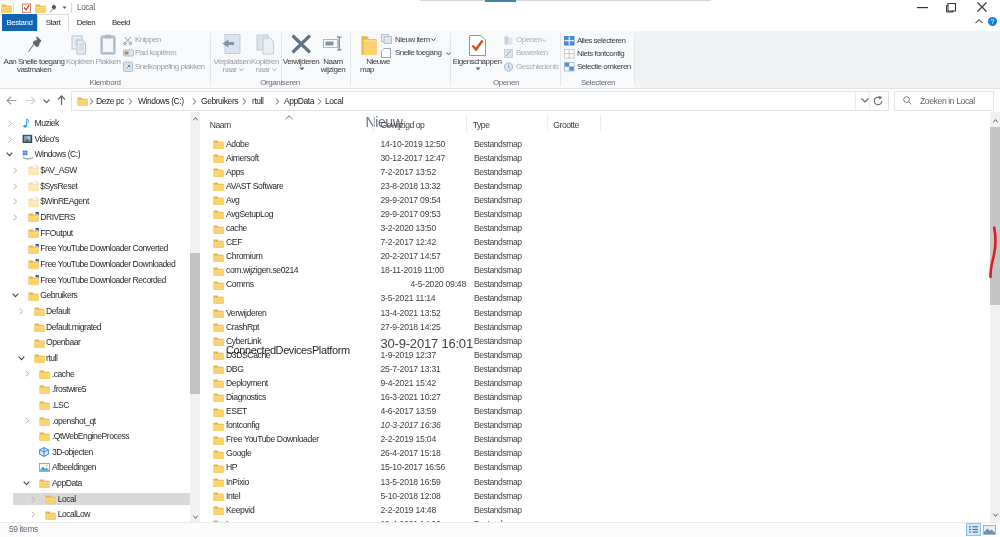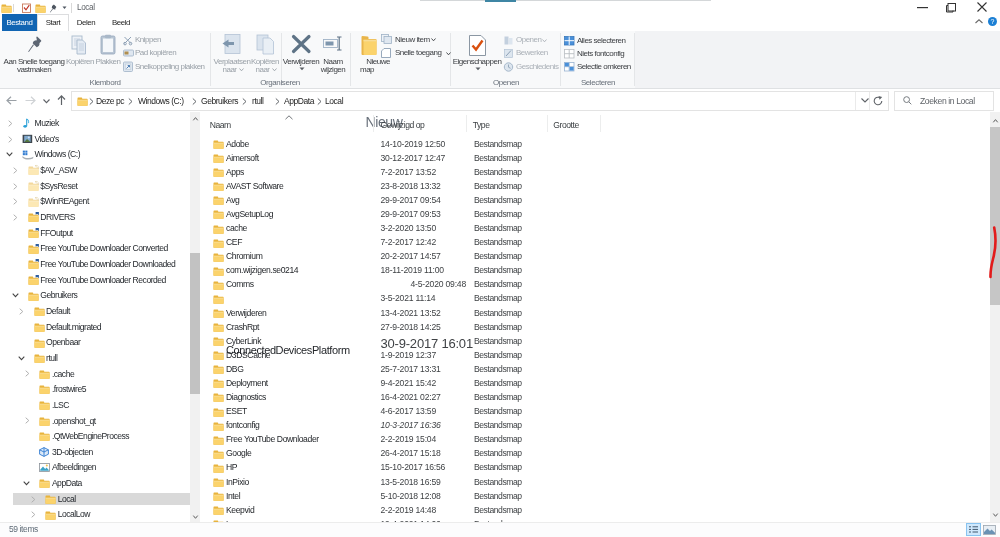--- a/index.html
+++ b/index.html
@@ -611,21 +611,21 @@
 <svg class="ab" style="left:12.5px;top:244.4px" width="11" height="10" viewBox="0 0 11 10">
         <use href="#folder"></use>
       </svg>
 <div class="txt" style="left:26px;top:243.9px;font-size:8.6px;color:#24272b;letter-spacing:-0.4px;">Deployment</div>
 <div class="txt" style="left:180.5px;top:243.9px;font-size:8.6px;color:#3f4245;letter-spacing:-0.2px;">9-4-2021 15:42</div>
 <div class="txt" style="left:274px;top:243.9px;font-size:8.6px;color:#3f4245;letter-spacing:-0.45px;">Bestandsmap</div>
 <svg class="ab" style="left:12.5px;top:258.4px" width="11" height="10" viewBox="0 0 11 10">
         <use href="#folder"></use>
       </svg>
 <div class="txt" style="left:26px;top:258.0px;font-size:8.6px;color:#24272b;letter-spacing:-0.4px;">Diagnostics</div>
-<div class="txt" style="left:180.5px;top:258.0px;font-size:8.6px;color:#3f4245;letter-spacing:-0.2px;">16-4-2021 02:27</div>
+<div class="txt" style="left:180.5px;top:258.0px;font-size:8.6px;color:#3f4245;letter-spacing:-0.2px;">16-3-2021 10:27</div>
 <div class="txt" style="left:274px;top:258.0px;font-size:8.6px;color:#3f4245;letter-spacing:-0.45px;">Bestandsmap</div>
 <svg class="ab" style="left:12.5px;top:272.5px" width="11" height="10" viewBox="0 0 11 10">
         <use href="#folder"></use>
       </svg>
 <div class="txt" style="left:26px;top:272.1px;font-size:8.6px;color:#24272b;letter-spacing:-0.4px;">ESET</div>
 <div class="txt" style="left:180.5px;top:272.1px;font-size:8.6px;color:#3f4245;letter-spacing:-0.2px;">4-6-2017 13:59</div>
 <div class="txt" style="left:274px;top:272.1px;font-size:8.6px;color:#3f4245;letter-spacing:-0.45px;">Bestandsmap</div>
 <svg class="ab" style="left:12.5px;top:286.6px" width="11" height="10" viewBox="0 0 11 10">
         <use href="#folder"></use>
       </svg>

